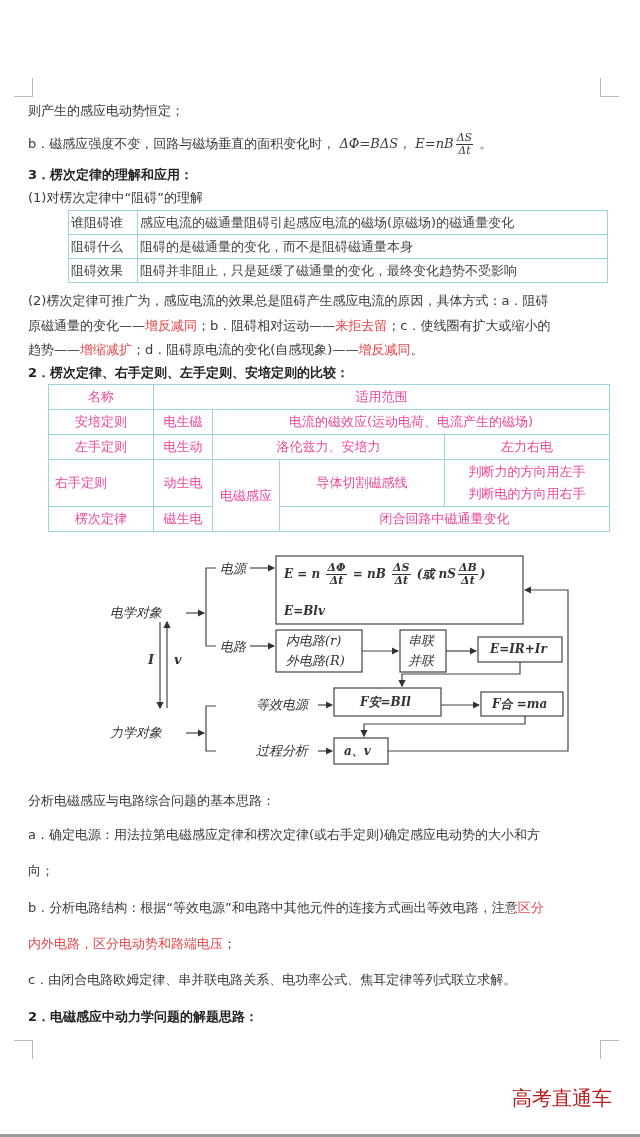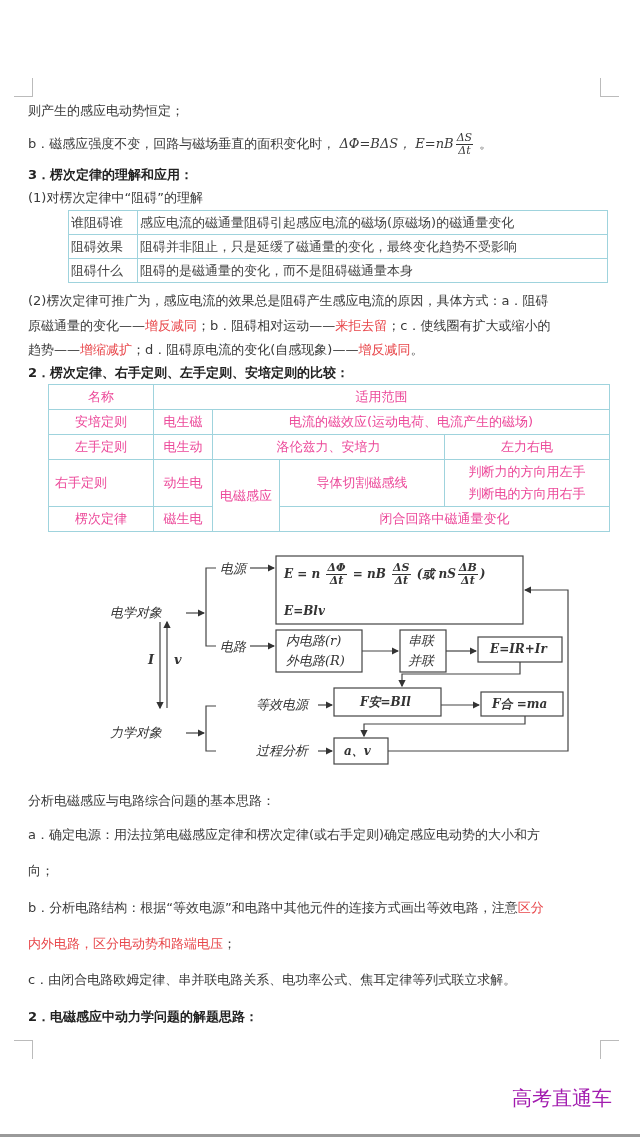--- a/index.html
+++ b/index.html
@@ -20,21 +20,21 @@
   table.t1 { position:absolute; left:68px; top:210px; width:540px; border-collapse:collapse; font-size:13px; }
   table.t1 td { border:1px solid #9fd3dd; height:23px; padding:0 2px; color:#444; white-space:nowrap; }
   table.t1 td.k { width:64px; }
   table.t2 { position:absolute; left:48px; top:384px; width:562px; border-collapse:collapse; font-size:13px; }
   table.t2 td { border:1px solid #9fd3dd; text-align:center; color:#ec4899; height:24px; padding:0 2px; white-space:nowrap; }
   table.t2 td.left { text-align:left; padding-left:6px; }
   .diagram { position:absolute; left:110px; top:548px; width:480px; height:220px; font-family:"DejaVu Serif", serif; }
   .diagram svg { position:absolute; left:0; top:0; }
   .dl { position:absolute; font-size:13px; color:#333; white-space:nowrap;font-style:italic; }
   .dm { font-weight:bold; }
-  .footer { position:absolute; right:28px; top:1085px; font-size:20px; color:#a21caf; }
+  .footer { position:absolute; right:28px; top:1085px; font-size:20px; color:#b91c1c; }
   .bottombar { position:absolute; left:0; top:1134px; width:640px; height:3px; background:#9a9a9a; }
 </style>
 </head>
 <body>
 
 <div class="corner c-tl"></div>
 <div class="corner c-tr"></div>
 <div class="corner c-bl"></div>
 <div class="corner c-br"></div>
 
@@ -52,26 +52,26 @@
 <div class="line bold" style="top:166px">3．楞次定律的理解和应用：</div>
 <div class="line" style="top:189px">(1)对楞次定律中“阻碍”的理解</div>
 
 <table class="t1">
   <tbody>
       <tr>
     <td class="k">谁阻碍谁</td>
     <td>感应电流的磁通量阻碍引起感应电流的磁场(原磁场)的磁通量变化</td>
   </tr>
   <tr>
+    <td class="k">阻碍什么</td>
+    <td class="red">阻碍的是磁通量的变化，而不是阻碍磁通量本身</td>
+  </tr>
+  <tr>
     <td class="k">阻碍效果</td>
     <td>阻碍并非阻止，只是延缓了磁通量的变化，最终变化趋势不受影响</td>
-  </tr>
-  <tr>
-    <td class="k">阻碍什么</td>
-    <td class="red">阻碍的是磁通量的变化，而不是阻碍磁通量本身</td>
   </tr>
 </tbody>
   </table>
 
 <div class="line" style="top:292px">(2)楞次定律可推广为，感应电流的效果总是阻碍产生感应电流的原因，具体方式：a．阻碍</div>
 <div class="line" style="top:317px">
   <span>原磁通量的变化——</span><span class="red">增反减同</span><span>；b．阻碍相对运动——</span><span class="red">来拒去留</span><span>；c．使线圈有扩大或缩小的</span>
 </div>
 <div class="line" style="top:341px">
   <span>趋势——</span><span class="red">增缩减扩</span><span>；d．阻碍原电流的变化(自感现象)——</span><span class="red">增反减同</span><span>。</span>

